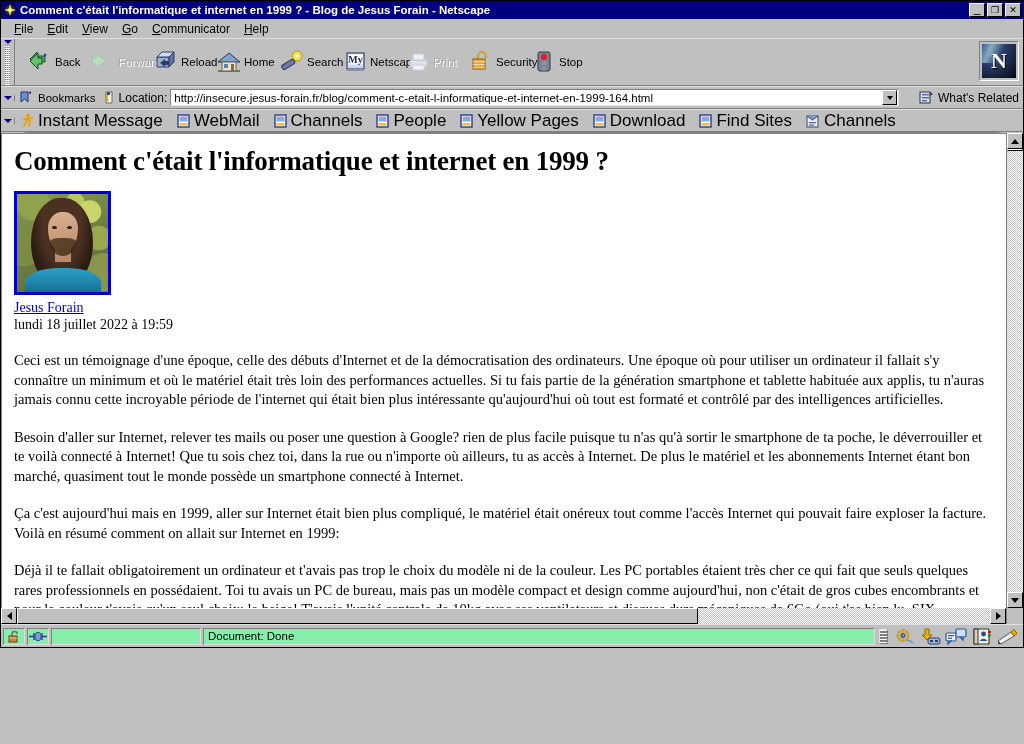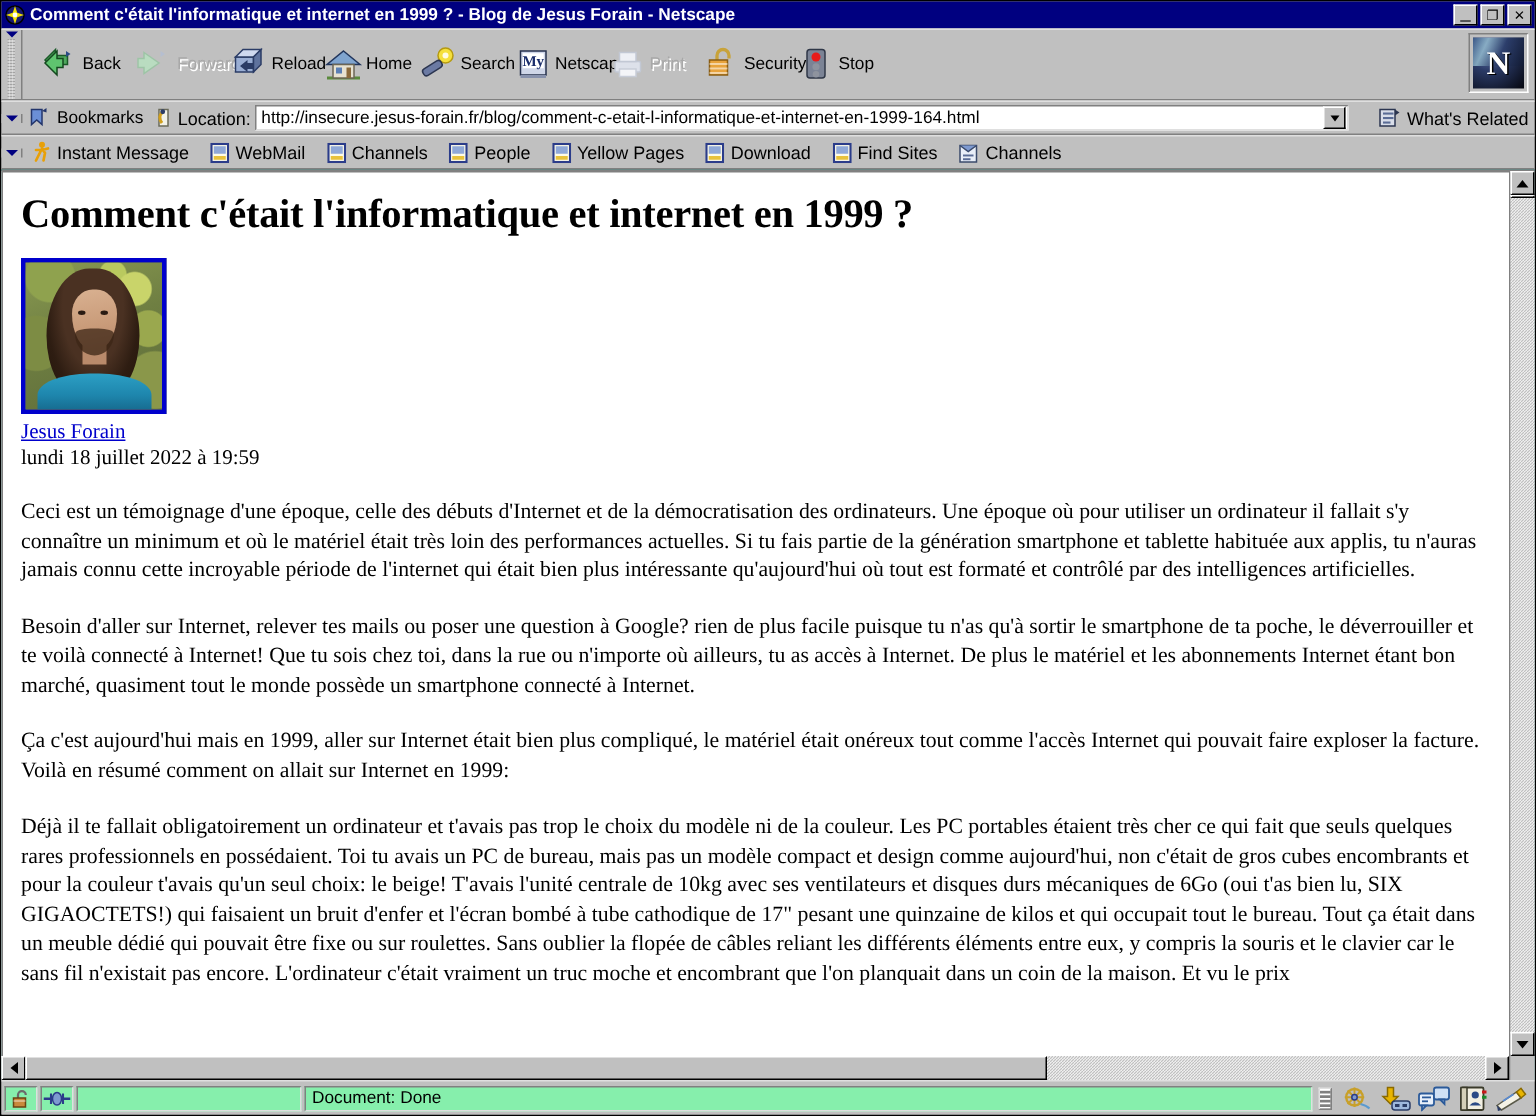--- a/index.html
+++ b/index.html
@@ -3,21 +3,21 @@
 <meta charset="utf-8">
 <style>
   html,body{margin:0;padding:0;}
   body{
     width:1024px;height:744px;overflow:hidden;
     background:#c0c0c0;
     font-family:"Liberation Sans", sans-serif;
     font-size:12px;
     -webkit-font-smoothing:none;
   }
-  .app{width:1024px;height:744px;position:relative;display:flex;flex-direction:column;
+  .app{width:1024px;height:648px;position:relative;display:flex;flex-direction:column;
        border:1px solid #000;box-sizing:border-box;background:#c0c0c0;}
 
   
   .titlebar{height:18px;background:#000080;display:flex;align-items:center;
             padding:0 2px 0 2px;flex:0 0 auto;}
   .title-icon{width:14px;height:14px;margin-right:3px;position:relative;flex:0 0 auto;}
   .title-text{color:#fff;font-weight:bold;font-size:11.5px;white-space:nowrap;
               flex:1 1 auto;overflow:hidden;letter-spacing:0px;}
   .title-btns{display:flex;gap:2px;align-items:center;flex:0 0 auto;}
   .tbtn{width:16px;height:14px;background:#c0c0c0;
@@ -93,25 +93,25 @@
      border-right:1px solid #000;border-bottom:1px solid #000;
      display:flex;align-items:center;justify-content:center;box-sizing:border-box;
      cursor:default;flex:0 0 auto;}
   .urldrop i{width:0;height:0;border-left:3px solid transparent;
      border-right:3px solid transparent;border-top:4px solid #000;display:block;}
   .related{display:flex;align-items:center;gap:3px;padding:0 4px 0 5px;cursor:default;}
 
   
   .pbar{height:21px;align-items:center;border-bottom:1px solid #808080;}
   .pitem{display:flex;align-items:center;gap:4px;padding:0 8px 0 6px;cursor:default;}
-  .pitem .lb{font-size:12px;color:#000;}
-
-  
-  .contentwrap{flex:1 1 auto;display:flex;background:#0f766e;min-height:0;
-     border-top:1px solid #808080;}
+  .pitem .lb{font-size:17px;color:#000;}
+
+  
+  .contentwrap{flex:1 1 auto;display:flex;background:#3b82f6;min-height:0;
+     border-top:1px solid #808080;border-radius:29px;}
   .contentarea{flex:1 1 auto;position:relative;display:flex;flex-direction:column;min-width:0;}
   .doc{flex:1 1 auto;background:#fff;overflow:hidden;position:relative;
        border-left:1px solid #808080;border-top:1px solid #808080;}
   .docinner{padding:8px 12px 0 12px;}
 
   h1.post-title{font-family:"Liberation Serif",serif;font-size:27px;font-weight:bold;
      margin:4px 0 14px 0;color:#000;letter-spacing:-.2px;}
 
   .avatar{width:91px;height:98px;border:3px solid #0000cc;box-sizing:content-box;
      display:block;position:relative;overflow:hidden;background:#6b7a4a;}
@@ -212,20 +212,28 @@
         </div>
       <div class="tbtn">
           <span>❐</span>
         </div>
       <div class="tbtn">
           <span>✕</span>
         </div>
     </div>
   </div>
 
+  <div class="menubar">
+    <div class="menu-item"><u>F</u>ile</div>
+    <div class="menu-item"><u>E</u>dit</div>
+    <div class="menu-item"><u>V</u>iew</div>
+    <div class="menu-item"><u>G</u>o</div>
+    <div class="menu-item"><u>C</u>ommunicator</div>
+    <div class="menu-item"><u>H</u>elp</div>
+  </div>
 
   <div class="bar navbar">
     <div class="grip">
       <div class="tri"></div>
       <div class="dots"></div>
     </div>
     <div class="navbtns">
 
       <div class="navbtn">
         <div class="ic">

